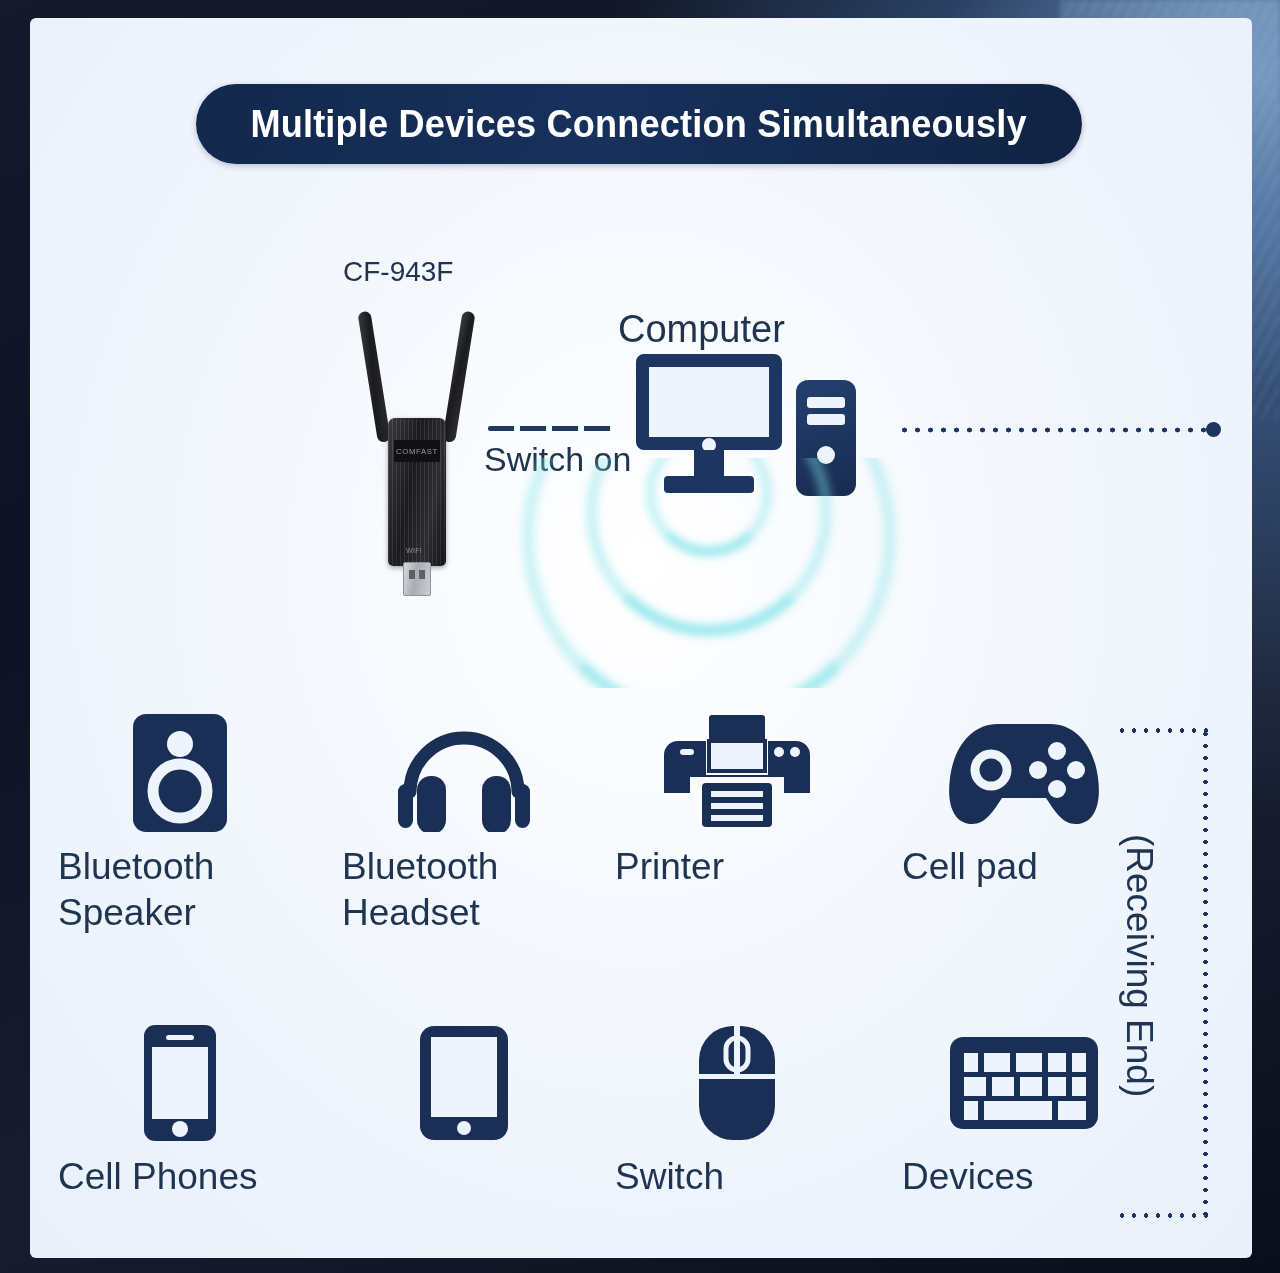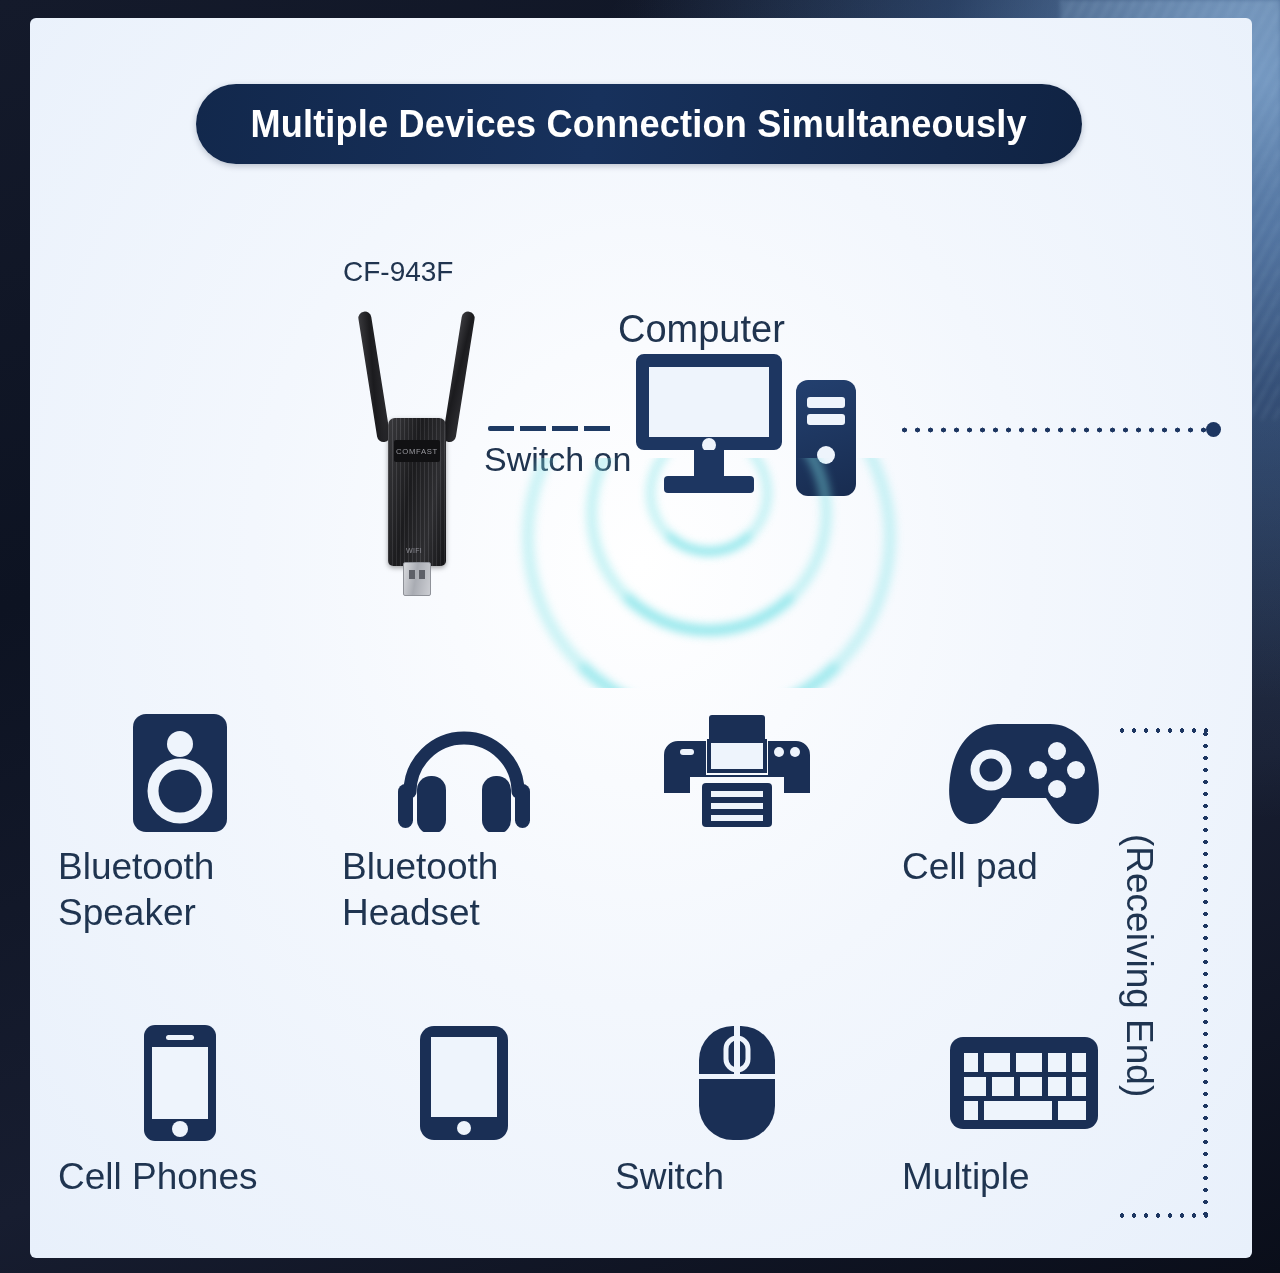--- a/index.html
+++ b/index.html
@@ -361,20 +361,21 @@
         <path d="M14 26 h28 v34 h62 V26 h28 a14 14 0 0 1 14 14 v38 h-26 V62 H26 v16 H0 V40 a14 14 0 0 1 14-14z" fill="#1a2f55"></path>
         <rect x="16" y="34" width="14" height="6" rx="3" fill="#eef4fc"></rect>
         <circle cx="115" cy="37" r="5" fill="#eef4fc"></circle>
         <circle cx="131" cy="37" r="5" fill="#eef4fc"></circle>
         <rect x="38" y="68" width="70" height="44" rx="4" fill="#1a2f55"></rect>
         <rect x="47" y="76" width="52" height="6" fill="#eef4fc"></rect>
         <rect x="47" y="88" width="52" height="6" fill="#eef4fc"></rect>
         <rect x="47" y="100" width="52" height="6" fill="#eef4fc"></rect>
       </svg>
     </div>
+    <div class="device-label">Printer</div>
   </div>
 
   <div class="device" id="dev-gamepad">
     <div class="device-icon">
       <svg width="156" height="110" viewBox="0 0 156 110" aria-hidden="true">
         <path d="M52 6 h52 c26 0 44 22 48 54 c4 30 -6 46 -22 46 c-14 0 -22 -14 -30 -26 h-44 c-8 12 -16 26 -30 26 c-16 0 -26 -16 -22 -46 C8 28 26 6 52 6 z" fill="#1a2f55"></path>
         <circle cx="45" cy="52" r="16" fill="none" stroke="#eef4fc" stroke-width="9"></circle>
         <circle cx="111" cy="33" r="9" fill="#eef4fc"></circle>
         <circle cx="92" cy="52" r="9" fill="#eef4fc"></circle>
         <circle cx="130" cy="52" r="9" fill="#eef4fc"></circle>
@@ -430,21 +431,21 @@
         <rect x="16" y="42" width="22" height="19" fill="#eef4fc"></rect>
         <rect x="44" y="42" width="22" height="19" fill="#eef4fc"></rect>
         <rect x="72" y="42" width="22" height="19" fill="#eef4fc"></rect>
         <rect x="100" y="42" width="18" height="19" fill="#eef4fc"></rect>
         <rect x="124" y="42" width="14" height="19" fill="#eef4fc"></rect>
         <rect x="16" y="66" width="14" height="19" fill="#eef4fc"></rect>
         <rect x="36" y="66" width="68" height="19" fill="#eef4fc"></rect>
         <rect x="110" y="66" width="28" height="19" fill="#eef4fc"></rect>
       </svg>
     </div>
-    <div class="device-label">Multiple</div>
+    <div class="device-label">Devices</div>
   </div>
 
   <div id="recv-bracket">
     <div id="recv-top"></div>
     <div id="recv-right"></div>
     <div id="recv-bottom"></div>
   </div>
   <div id="label-receiving">(Receiving End)</div>
 
 </div>

